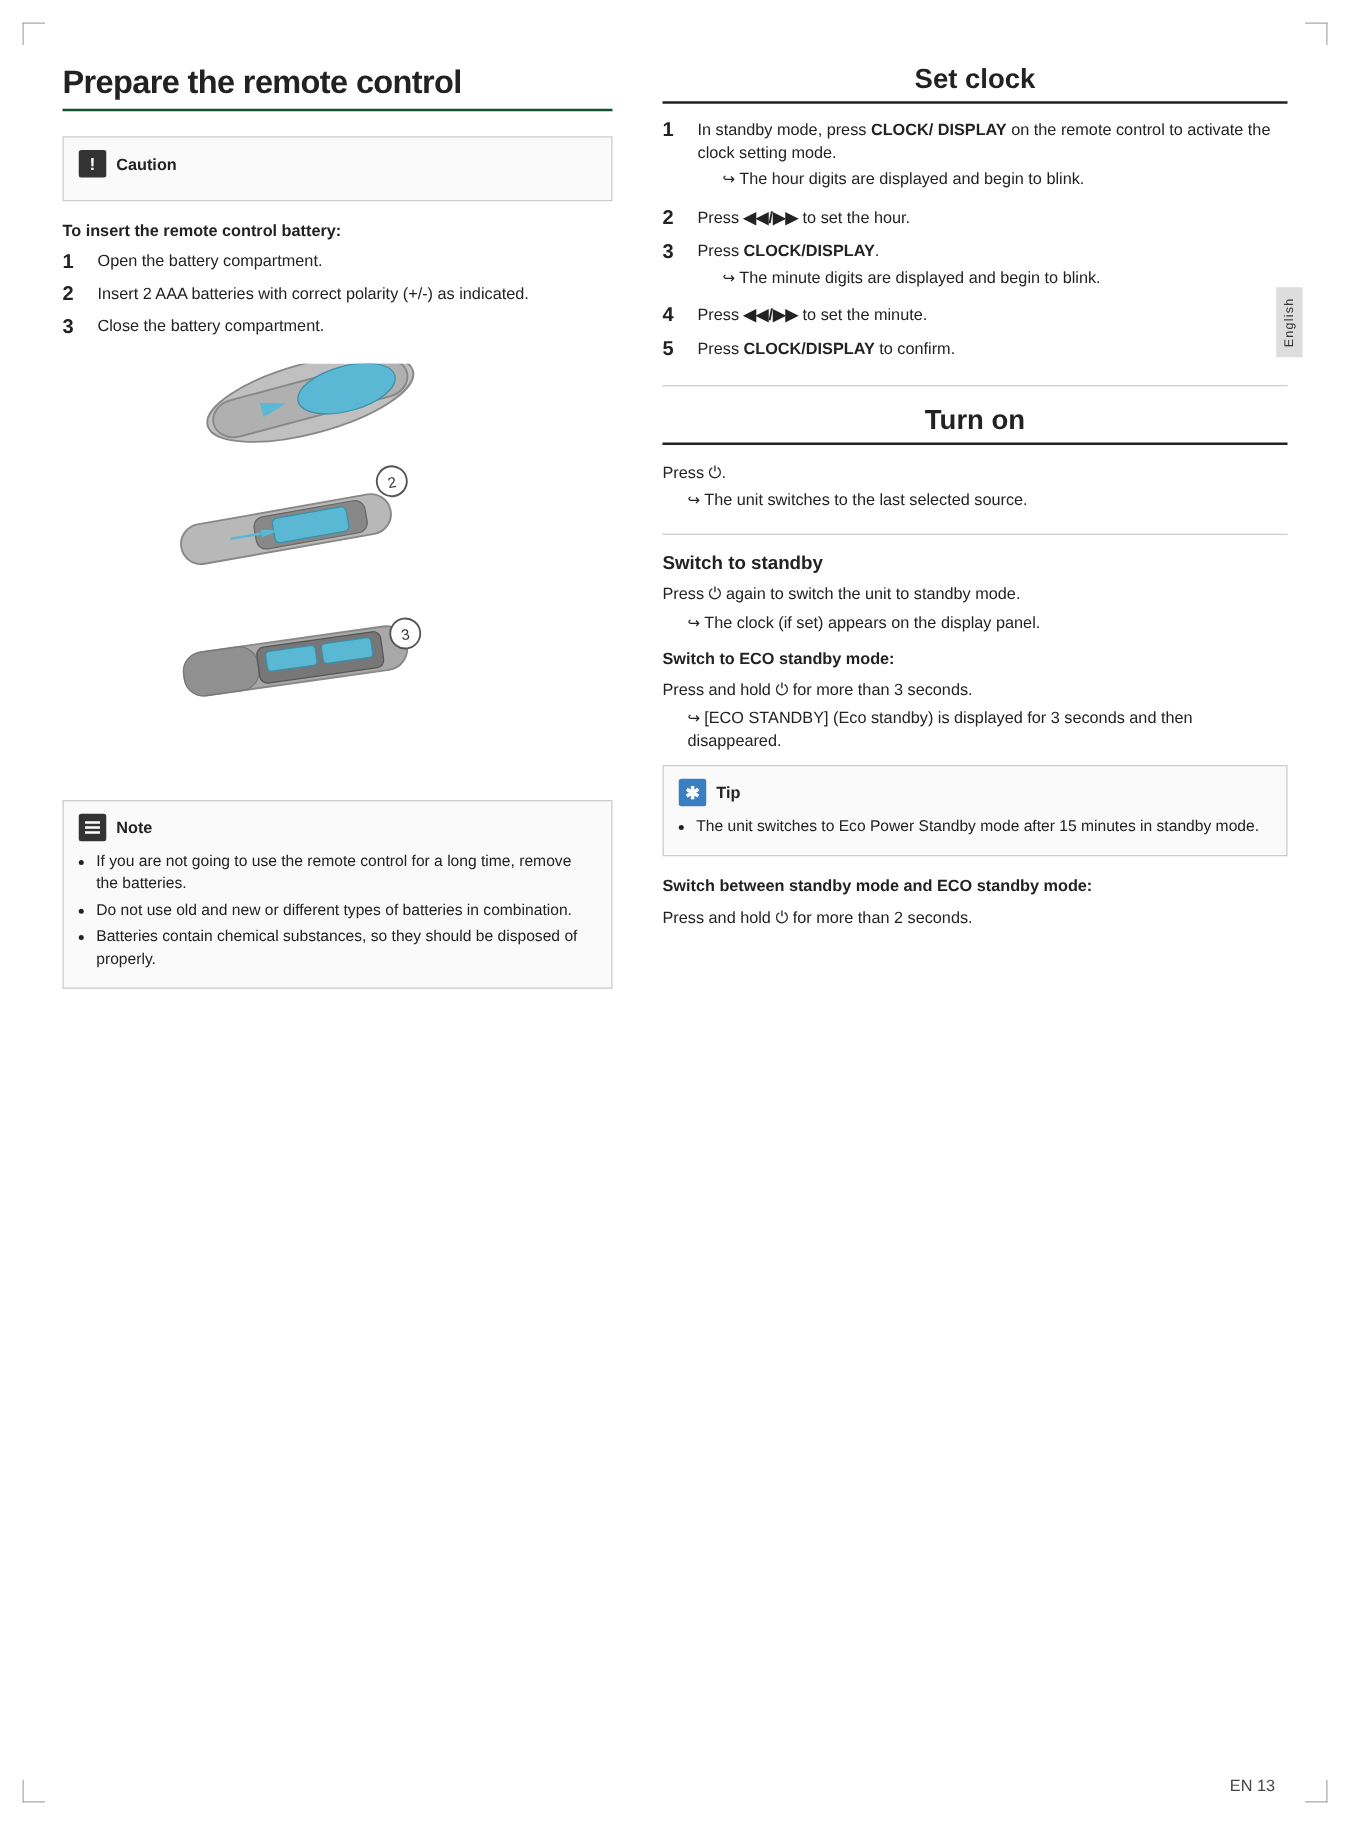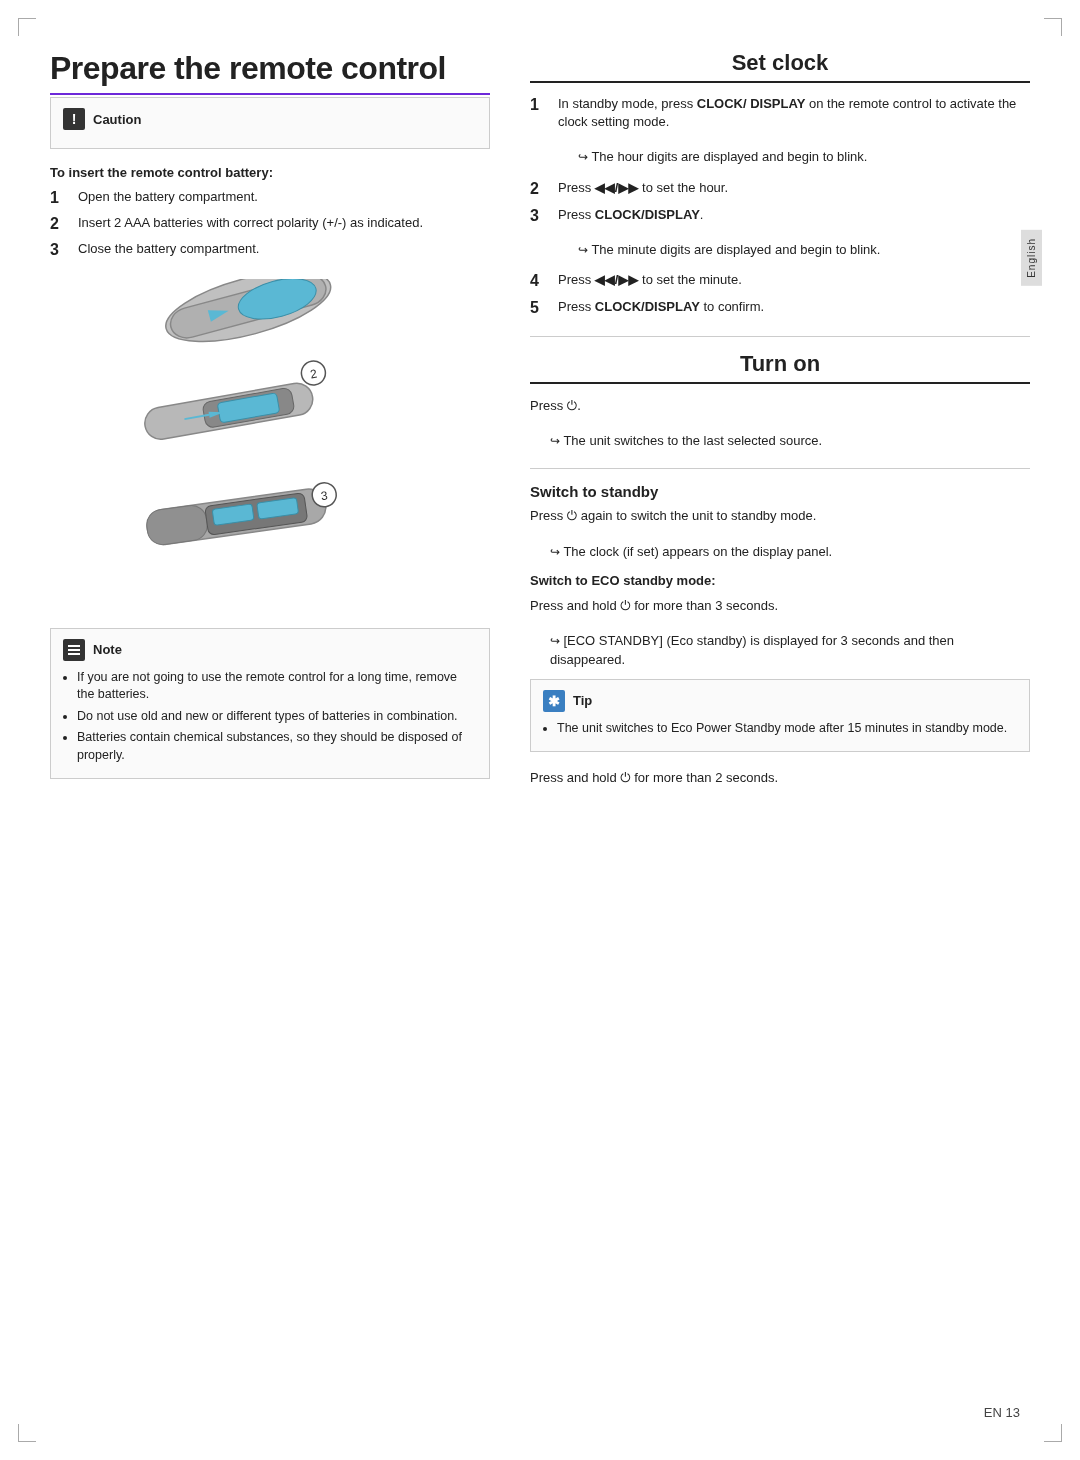--- a/index.html
+++ b/index.html
@@ -53,25 +53,25 @@
     }
 
     
     .right-col {
       flex: 1;
       position: relative;
     }
 
     
     .section-title {
-      font-size: 32px;
-      font-weight: bold;
-      border-bottom: 2px solid #6d28d9;
+      font-size: 26px;
+      font-weight: bold;
+      border-bottom: 2px solid #14532d;
       padding-bottom: 6px;
-      margin-bottom: 2px;
+      margin-bottom: 20px;
       letter-spacing: -0.5px;
     }
 
     
     .info-box {
       border: 1px solid #ccc;
       padding: 10px 12px;
       margin-bottom: 16px;
       background: #fafafa;
     }
@@ -206,21 +206,21 @@
     }
     .right-steps-list li {
       display: flex;
       gap: 10px;
       margin-bottom: 8px;
       font-size: 13px;
       line-height: 1.4;
     }
     .arrow-indent {
       padding-left: 20px;
-      margin-top: 17px;
+      margin-top: 3px;
       margin-bottom: 4px;
       font-size: 13px;
       line-height: 1.4;
     }
     .arrow-indent::before {
       content: '↪ ';
       font-size: 12px;
     }
 
     
@@ -240,21 +240,21 @@
     
     hr {
       border: none;
       border-top: 1px solid #ccc;
       margin: 14px 0;
     }
 
     
     .page-footer {
       position: absolute;
-      bottom: 40px;
+      bottom: 24px;
       right: 60px;
       font-size: 13px;
       color: #444;
     }
 
     
     .side-tab {
       position: absolute;
       right: -12px;
       top: 180px;
@@ -442,20 +442,21 @@
       <div class="info-box" style="margin-top:10px;">
         <div class="info-box-header">
           <span class="tip-icon">✱</span>
           <span>Tip</span>
         </div>
         <ul>
           <li>The unit switches to Eco Power Standby mode after 15 minutes in standby mode.</li>
         </ul>
       </div>
 
+      <p class="sub-heading" style="margin-top:12px;">Switch between standby mode and ECO standby mode:</p>
       <p class="para">Press and hold <span class="power-symbol">⏻</span> for more than 2 seconds.</p>
     </div>
 
   </div>
 
 </div>
 
 <div class="page-footer">EN    13</div>
 
 </body></html>

